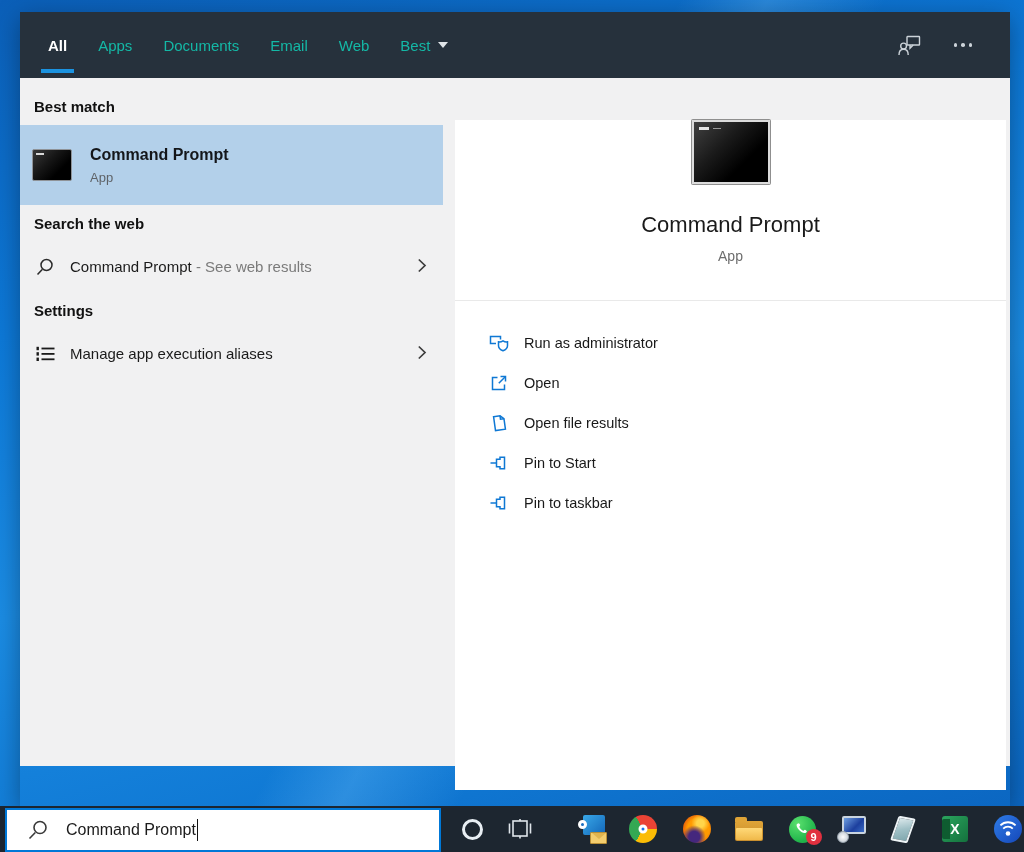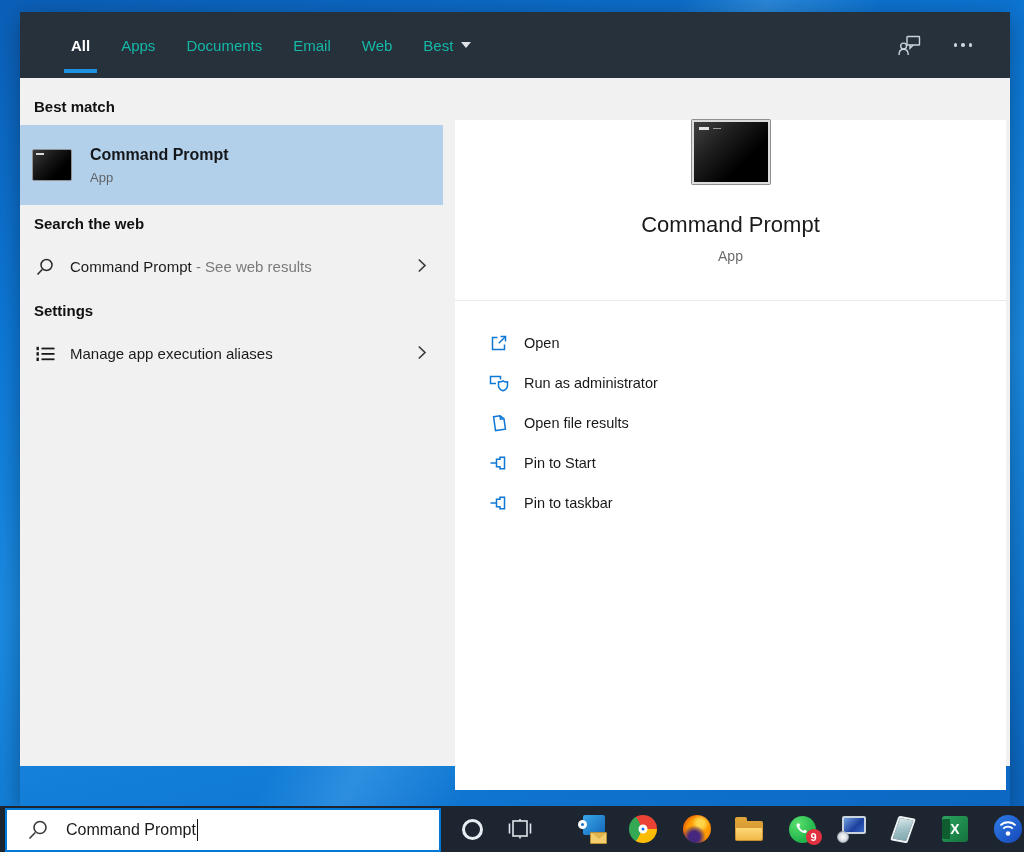--- a/index.html
+++ b/index.html
@@ -12,21 +12,21 @@
       linear-gradient(118deg, rgba(255,255,255,0) 46%, rgba(120,200,255,.28) 52%, rgba(255,255,255,0) 60%),
       linear-gradient(165deg, #0b5fb8 0%, #0d79d8 30%, #1b8ce4 55%, #1079d4 78%, #0a62bd 100%);
   }
 
   
   .search-window { position:absolute; left:20px; top:12px; width:990px; height:794px;
     box-shadow:0 6px 24px rgba(0,0,0,.35); }
 
   
   .win-header { height:66px; background:#26313c; display:flex; align-items:center; }
-  .tabs { display:flex; align-items:center; gap:31px; padding-left:28px; height:100%;margin-left:23px; }
+  .tabs { display:flex; align-items:center; gap:31px; padding-left:28px; height:100%; }
   .tab { position:relative; height:100%; display:flex; align-items:center;
     font-size:15px; color:#14b8a6; cursor:default; }
   .tab.active { color:#ffffff; font-weight:bold; }
   .tab .underline { position:absolute; left:-7px; right:-7px; bottom:5px; height:4px; background:#1b93e0; }
   .caret-down { width:0; height:0; margin-left:8px; border-left:5px solid transparent;
     border-right:5px solid transparent; border-top:6px solid #dfe4e8; }
   .header-actions { margin-left:auto; display:flex; align-items:center; gap:33px; padding-right:38px; }
   .ellipsis { display:flex; gap:4px; }
   .ellipsis i { width:3.5px; height:3.5px; border-radius:50%; background:#ccd3d9; }
 
@@ -239,40 +239,40 @@
           <div class="cmd-icon-big">
               <i class="prompt"></i>
             </div>
           <div class="pv-title">Command Prompt</div>
           <div class="pv-sub">App</div>
           <div class="pv-divider"></div>
 
           <ul class="actions">
             <li>
               <span class="act-ic">
+                <svg width="20" height="19" viewBox="0 0 20 19">
+                    <g fill="none" stroke="#0f78d4" stroke-width="1.5">
+                  <path d="M11.5 5.5 V2.5 H1.5 V9.5 H7"></path>
+                  <path d="M14 6.8 q2.2 1.4 4.5 1 v4 q0 3.3-4.5 5 q-4.5-1.7-4.5-5 v-4 q2.3 .4 4.5-1 z"></path>
+                    </g>
+                  </svg>
+              </span>
+              <span class="lbl">Run as administrator</span>
+            </li>
+            <li>
+              <span class="act-ic">
                 <svg width="18" height="18" viewBox="0 0 18 18">
                     <g fill="none" stroke="#0f78d4" stroke-width="1.5">
                   <path d="M7.5 3.5 H2.5 V15.5 H14.5 V10.5"></path>
                       <path d="M10.5 2.5 H15.5 V7.5"></path>
                       <path d="M15 3 L8.8 9.2"></path>
                     </g>
                   </svg>
               </span>
               <span class="lbl">Open</span>
-            </li>
-            <li>
-              <span class="act-ic">
-                <svg width="20" height="19" viewBox="0 0 20 19">
-                    <g fill="none" stroke="#0f78d4" stroke-width="1.5">
-                  <path d="M11.5 5.5 V2.5 H1.5 V9.5 H7"></path>
-                  <path d="M14 6.8 q2.2 1.4 4.5 1 v4 q0 3.3-4.5 5 q-4.5-1.7-4.5-5 v-4 q2.3 .4 4.5-1 z"></path>
-                    </g>
-                  </svg>
-              </span>
-              <span class="lbl">Run as administrator</span>
             </li>
             <li>
               <span class="act-ic">
                 <svg width="17" height="18" viewBox="0 0 17 18">
                     <g fill="none" stroke="#0f78d4" stroke-width="1.5" transform="rotate(-8 8 9)">
                   <path d="M3.5 2 H10 L13.5 5.5 V16 H3.5 Z"></path>
                       <path d="M10 2 V5.5 H13.5"></path>
                     </g>
                   </svg>
               </span>

